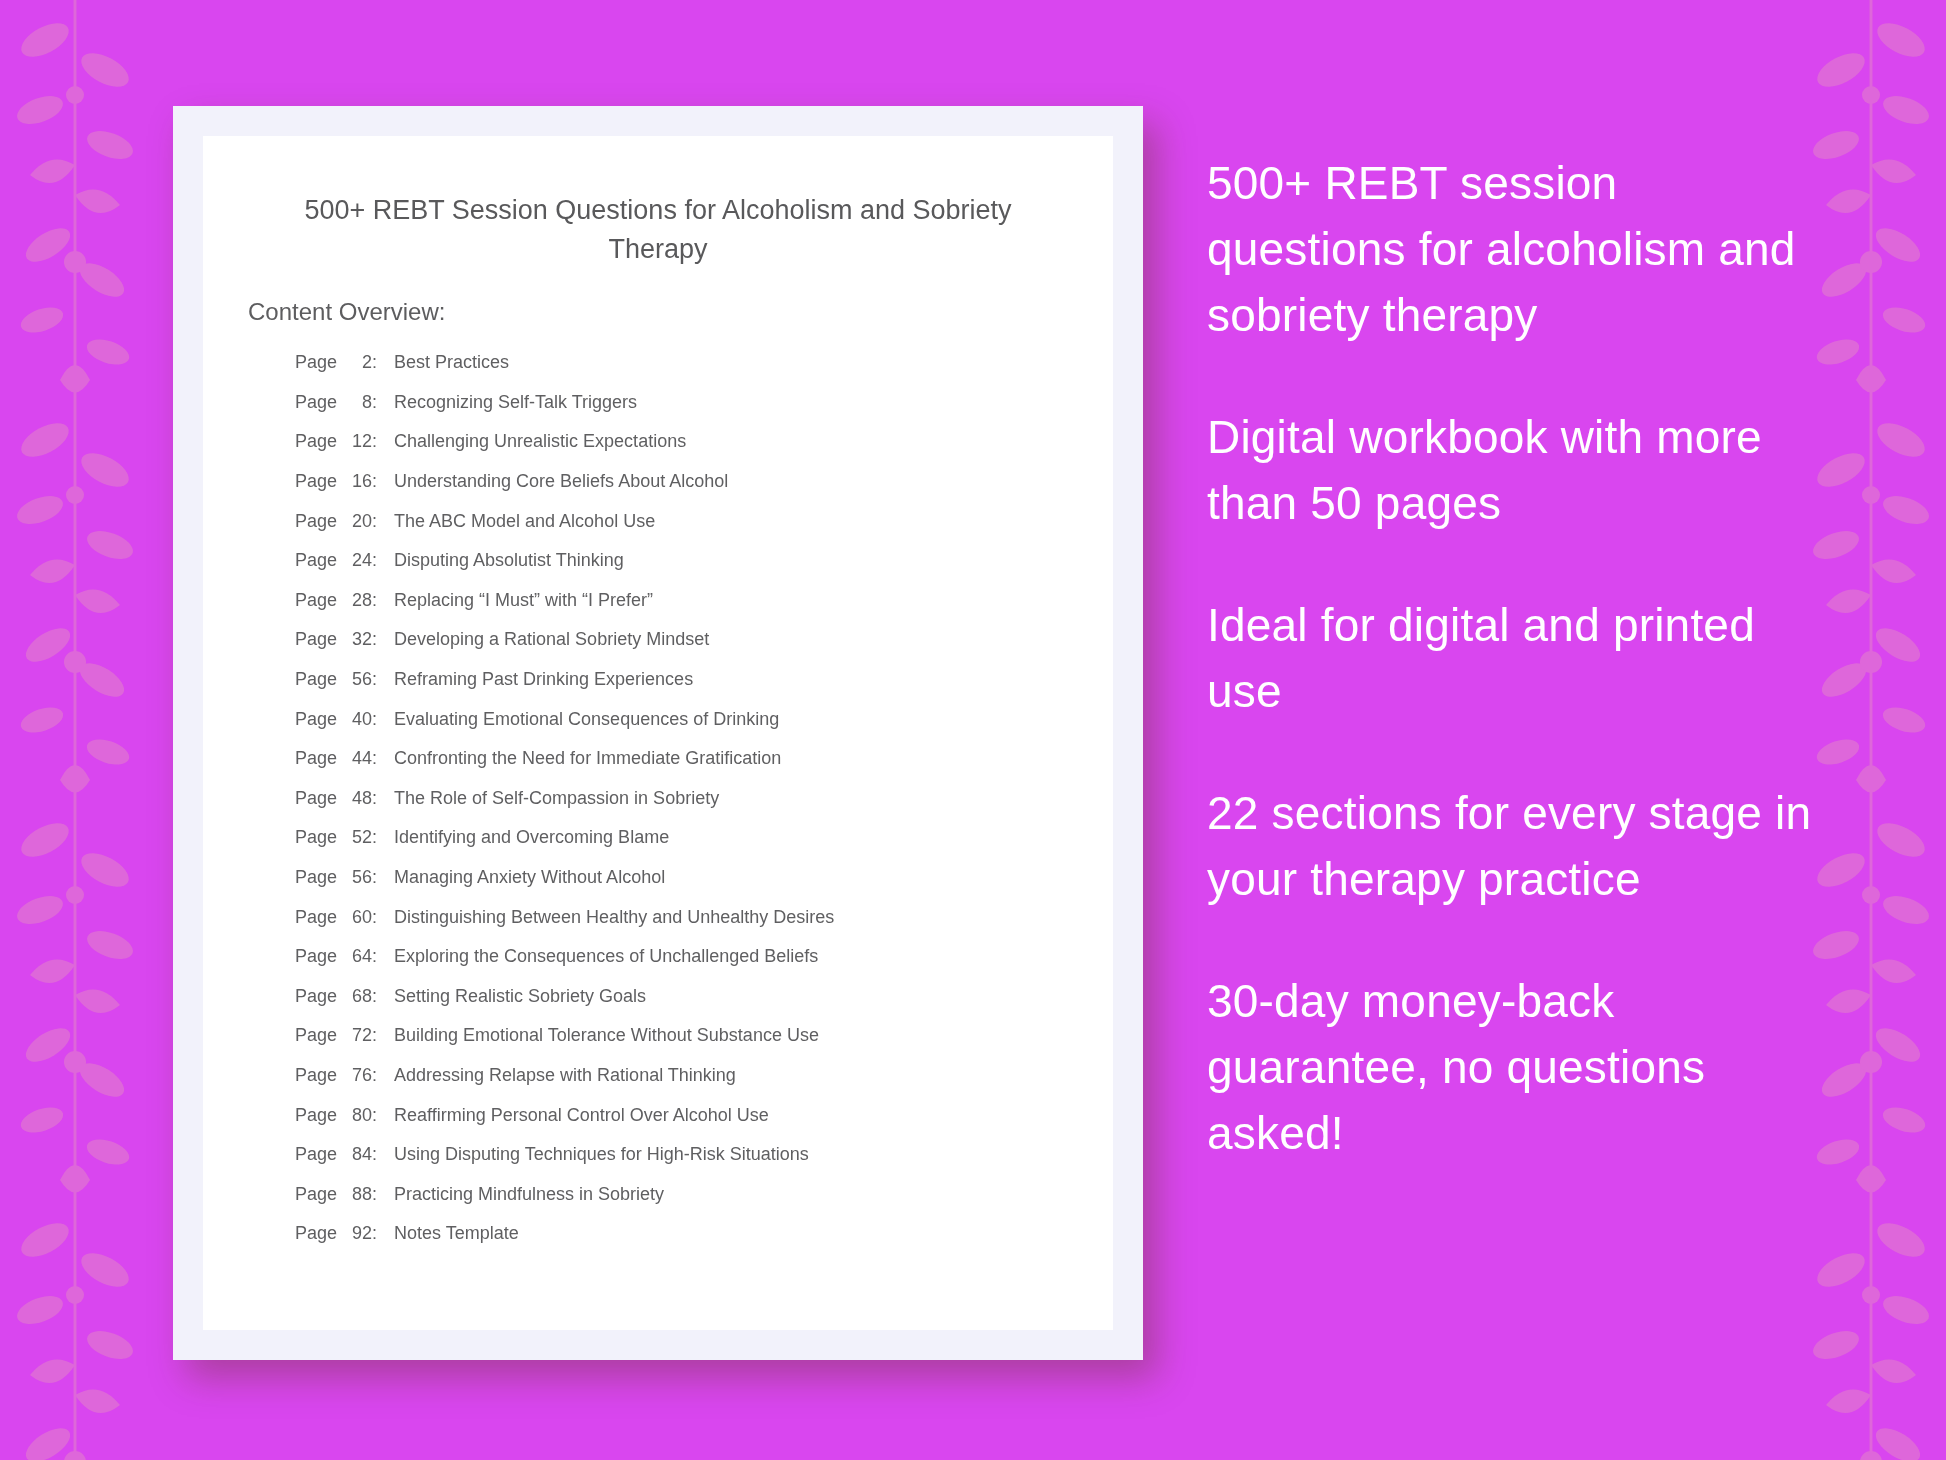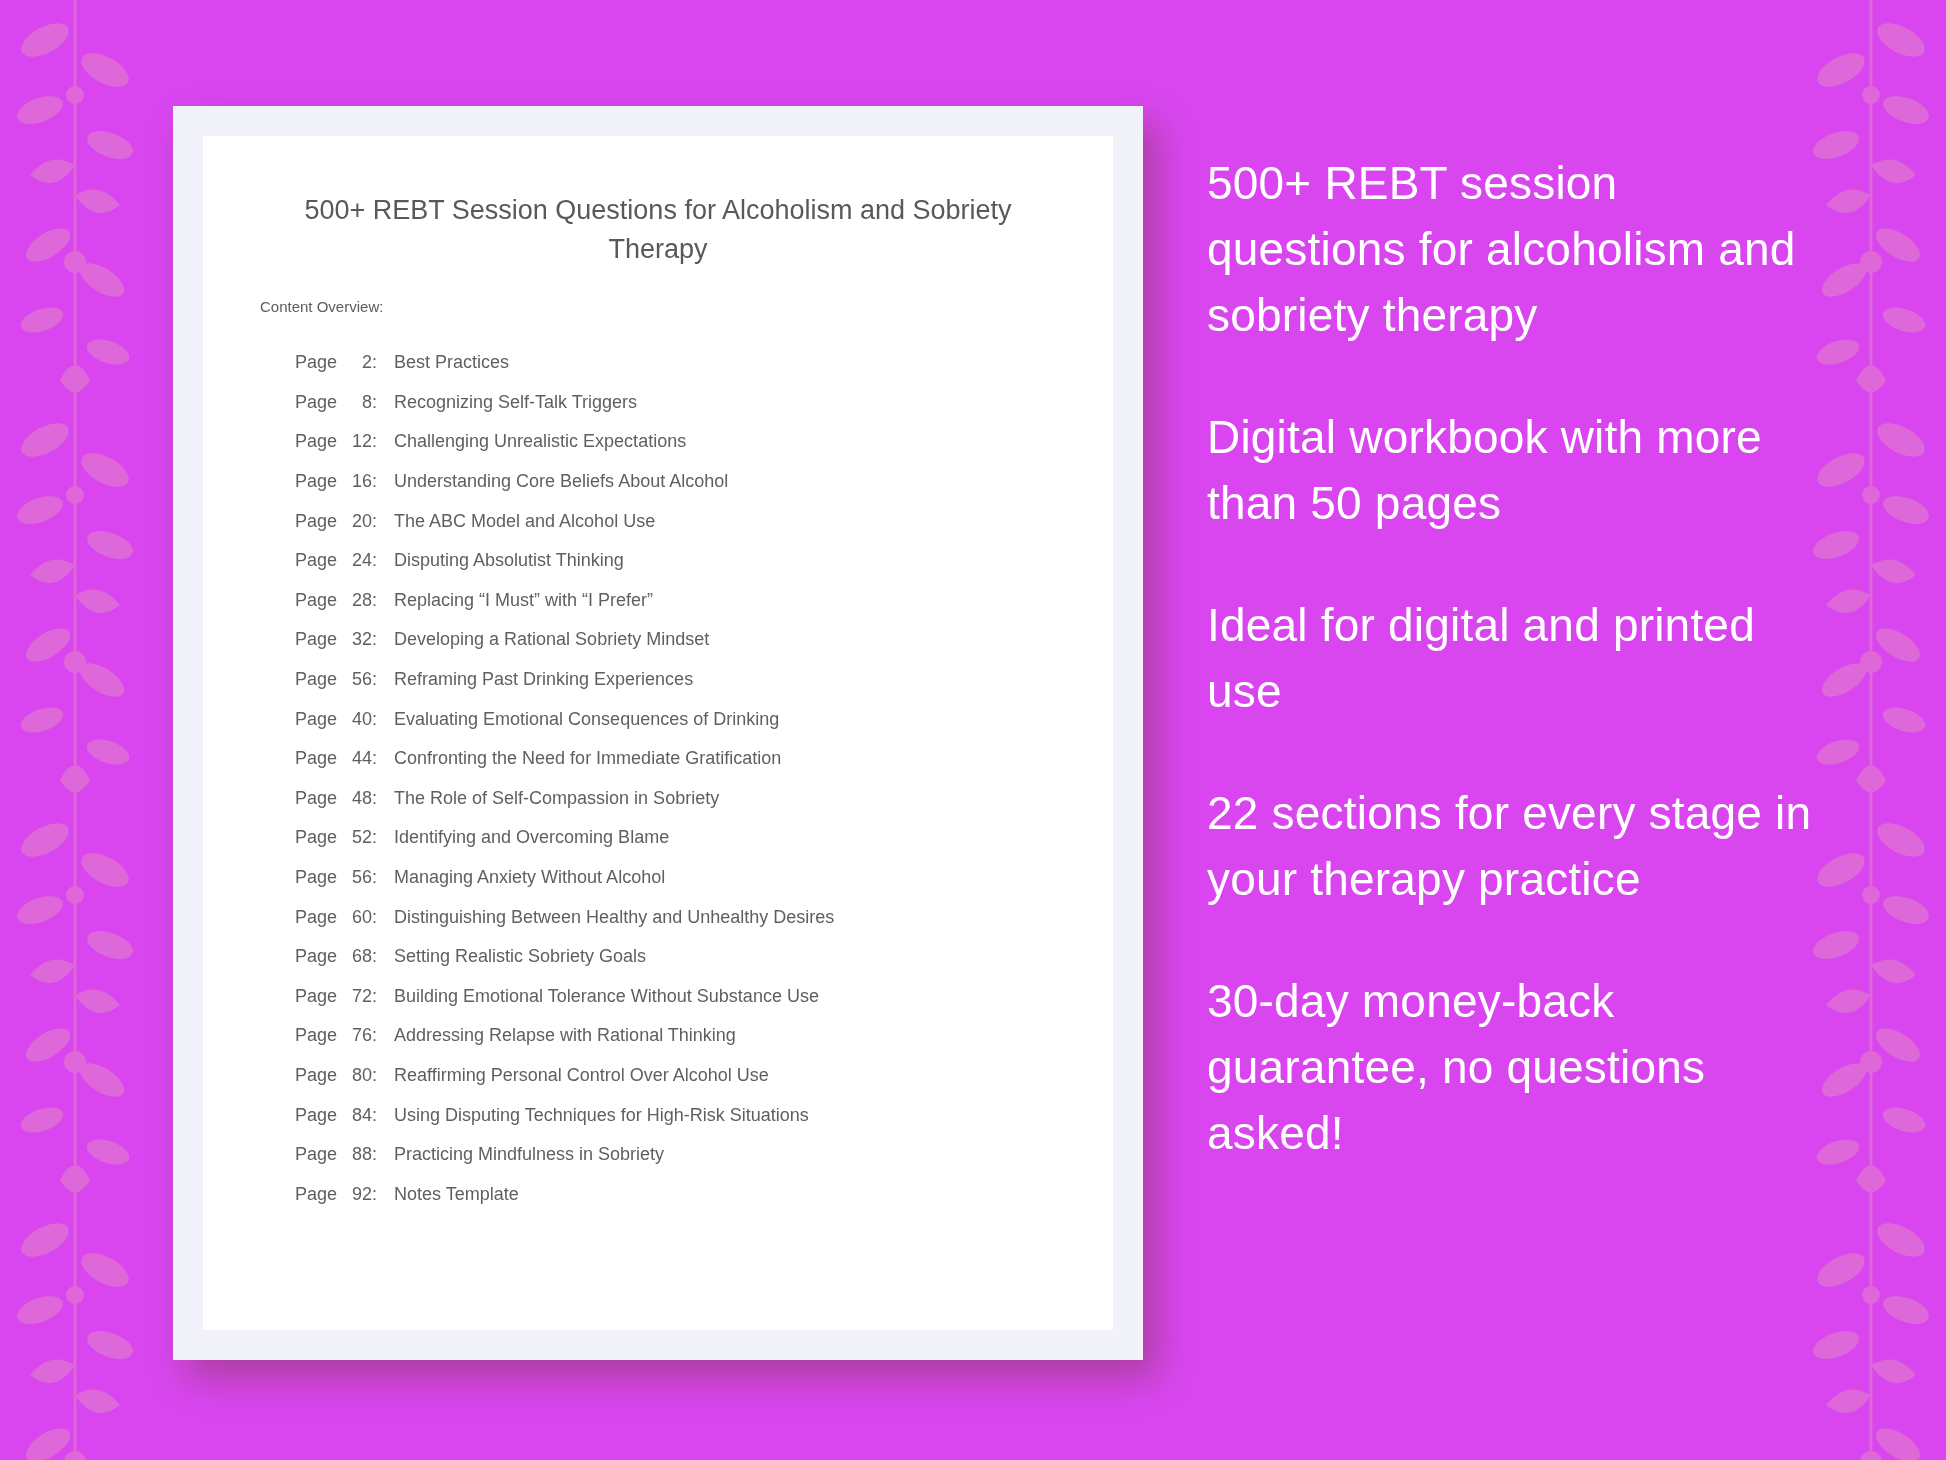--- a/index.html
+++ b/index.html
@@ -60,23 +60,23 @@
     width: 790px;
     text-align: center;
     font-size: 27px;
     line-height: 39px;
     color: #59595b;
     font-weight: 400;
   }
 
   #content-overview-label {
     position: absolute;
-    left: 57px;
+    left: 45px;
     top: 162px;
-    font-size: 15px;
+    font-size: 24px;
     color: #5d5d5f;
   }
 
   #toc {
     position: absolute;
     left: 92px;
     top: 207px;
     width: 790px;
   }
   .toc-row {
@@ -239,20 +239,24 @@
           </div>
           <div class="toc-row">
             <span class="toc-page"><span>Page</span> <span class="toc-num">56</span>:</span>
             <span class="toc-title">Managing Anxiety Without Alcohol</span>
           </div>
           <div class="toc-row">
             <span class="toc-page"><span>Page</span> <span class="toc-num">60</span>:</span>
             <span class="toc-title">Distinguishing Between Healthy and Unhealthy Desires</span>
           </div>
           <div class="toc-row">
+            <span class="toc-page"><span>Page</span> <span class="toc-num">64</span>:</span>
+            <span class="toc-title">Exploring the Consequences of Unchallenged Beliefs</span>
+          </div>
+          <div class="toc-row">
             <span class="toc-page"><span>Page</span> <span class="toc-num">68</span>:</span>
             <span class="toc-title">Setting Realistic Sobriety Goals</span>
           </div>
           <div class="toc-row">
             <span class="toc-page"><span>Page</span> <span class="toc-num">72</span>:</span>
             <span class="toc-title">Building Emotional Tolerance Without Substance Use</span>
           </div>
           <div class="toc-row">
             <span class="toc-page"><span>Page</span> <span class="toc-num">76</span>:</span>
             <span class="toc-title">Addressing Relapse with Rational Thinking</span>

